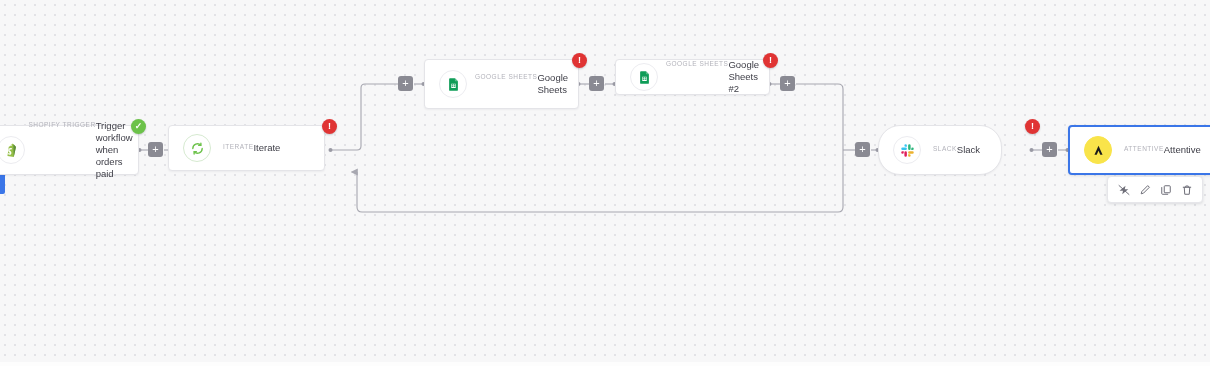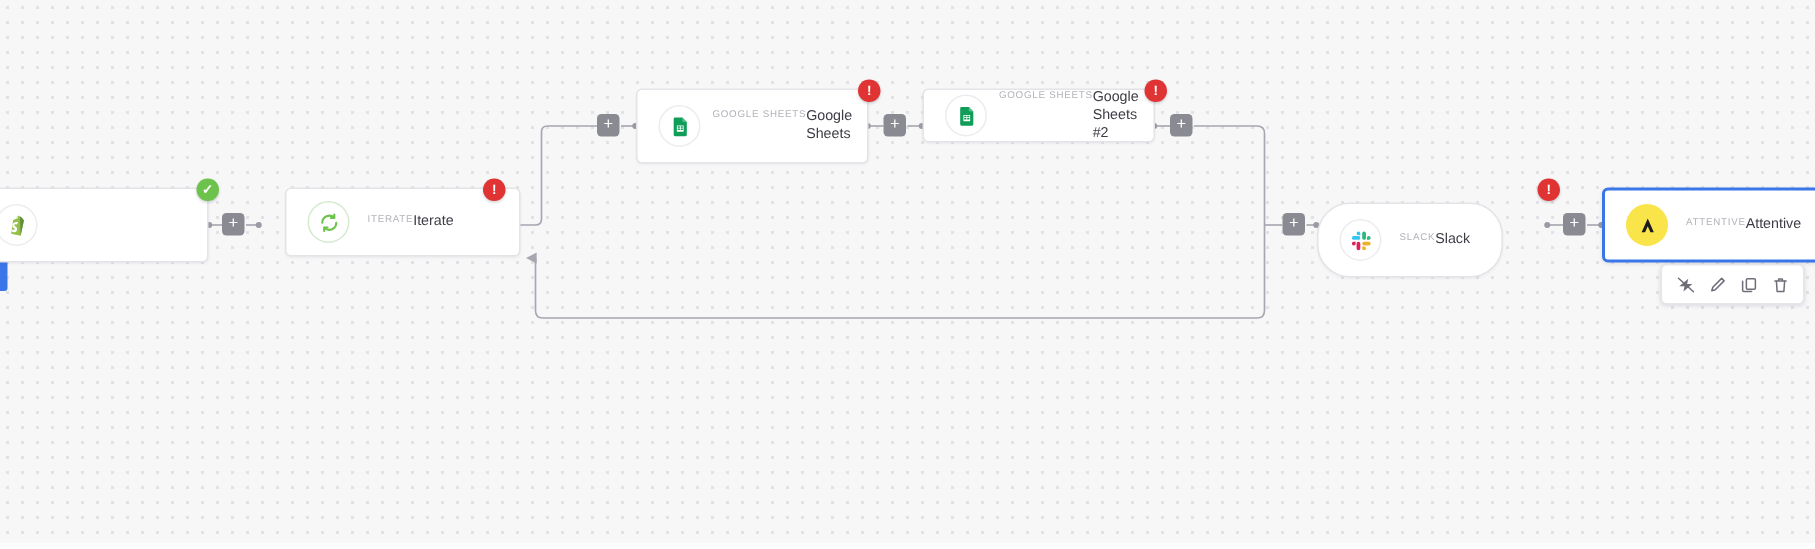--- a/index.html
+++ b/index.html
@@ -208,30 +208,34 @@
   <div id="left-marker"></div>
 
   <div class="node" style="left:-18px; top:125px; width:157px; height:50px;">
     <span class="node-icon">
       <svg width="17" height="17" viewBox="0 0 24 24" aria-hidden="true">
         <path d="M15.3 3.6c-.2-.1-.5 0-.7.1-.1-.4-.4-.9-.9-1.1-.6-.3-1.3 0-1.9.6-.6.6-1 1.6-1.2 2.5l-1.8.6c-.5.2-.6.2-.7.7L6.3 19.6l8.9 1.7 3.1-14.4s-2.8-3.2-3-3.3zm-3.1 1.6-1.3.4c.2-.8.5-1.5.9-2 .2-.2.4-.4.6-.5.2.5.2 1.2-.2 2.1zm1-2.3c.3.1.5.4.6.8l-.1.1c-.1-.6-.3-1-.6-1.3l.1.4z" fill="#95BF47"></path>
         <path d="M15.3 3.6c-.2-.1-.5 0-.7.1L15.2 21.3l3.1-14.4s-2.8-3.2-3-3.3z" fill="#5E8E3E"></path>
         <path d="M12.6 9.2 11.5 11s-.6-.3-1.3-.3c-1 .1-1 .7-1 .9.1.9 2.6 1.1 2.7 3.4.1 1.8-.9 3-2.4 3.1-1.8.1-2.8-1-2.8-1l.4-1.7s1 .8 1.8.7c.5 0 .7-.4.7-.7-.1-1.2-2.1-1.1-2.2-3.2-.1-1.8 1-3.6 3.6-3.7 1-.1 1.6.2 1.6.2z" fill="#FFF"></path>
       </svg>
     </span>
+    <span class="node-text">
+      <span class="node-kicker">SHOPIFY TRIGGER</span>
+      <span class="node-title">Trigger workflow when orders paid</span>
+    </span>
   </div>
   <div class="badge ok" style="left:131px; top:119px;">
     <span>✓</span>
   </div>
 
   <div class="plus-btn" style="left:148px; top:142px;">
     <span>+</span>
   </div>
 
-  <div class="node" style="left:190px; top:125px; width:157px; height:46px;">
+  <div class="node" style="left:168px; top:125px; width:157px; height:46px;">
     <span class="node-icon" style="border-color:#d6ead0;">
       <svg width="15" height="15" viewBox="0 0 24 24" aria-hidden="true">
         <path d="M4.5 12a7.5 7.5 0 0 1 12.8-5.3M19.5 12a7.5 7.5 0 0 1-12.8 5.3" fill="none" stroke="#6cc24a" stroke-width="2.2" stroke-linecap="round"></path>
         <path d="M17.4 3.3v3.6h-3.6M6.6 20.7v-3.6h3.6" fill="none" stroke="#6cc24a" stroke-width="2.2" stroke-linecap="round" stroke-linejoin="round"></path>
       </svg>
     </span>
     <span class="node-text">
       <span class="node-kicker">ITERATE</span>
       <span class="node-title">Iterate</span>
     </span>
@@ -283,21 +287,21 @@
   </div>
 
   <div class="plus-btn" style="left:780px; top:76px;">
     <span>+</span>
   </div>
 
   <div class="plus-btn" style="left:855px; top:142px;">
     <span>+</span>
   </div>
 
-  <div class="node" style="left:878px; top:135px; width:124px; height:50px;border-radius:22px;">
+  <div class="node" style="left:878px; top:125px; width:124px; height:50px;border-radius:22px;">
     <span class="node-icon">
       <svg width="15" height="15" viewBox="0 0 24 24" aria-hidden="true">
         <path d="M6 15a2 2 0 1 1-2-2h2v2zm1 0a2 2 0 1 1 4 0v5a2 2 0 1 1-4 0v-5z" fill="#E01E5A"></path>
         <path d="M9 6a2 2 0 1 1 2-2v2H9zm0 1a2 2 0 1 1 0 4H4a2 2 0 1 1 0-4h5z" fill="#36C5F0"></path>
         <path d="M18 9a2 2 0 1 1 2 2h-2V9zm-1 0a2 2 0 1 1-4 0V4a2 2 0 1 1 4 0v5z" fill="#2EB67D"></path>
         <path d="M15 18a2 2 0 1 1-2 2v-2h2zm0-1a2 2 0 1 1 0-4h5a2 2 0 1 1 0 4h-5z" fill="#ECB22E"></path>
       </svg>
     </span>
     <span class="node-text">
       <span class="node-kicker">SLACK</span>

